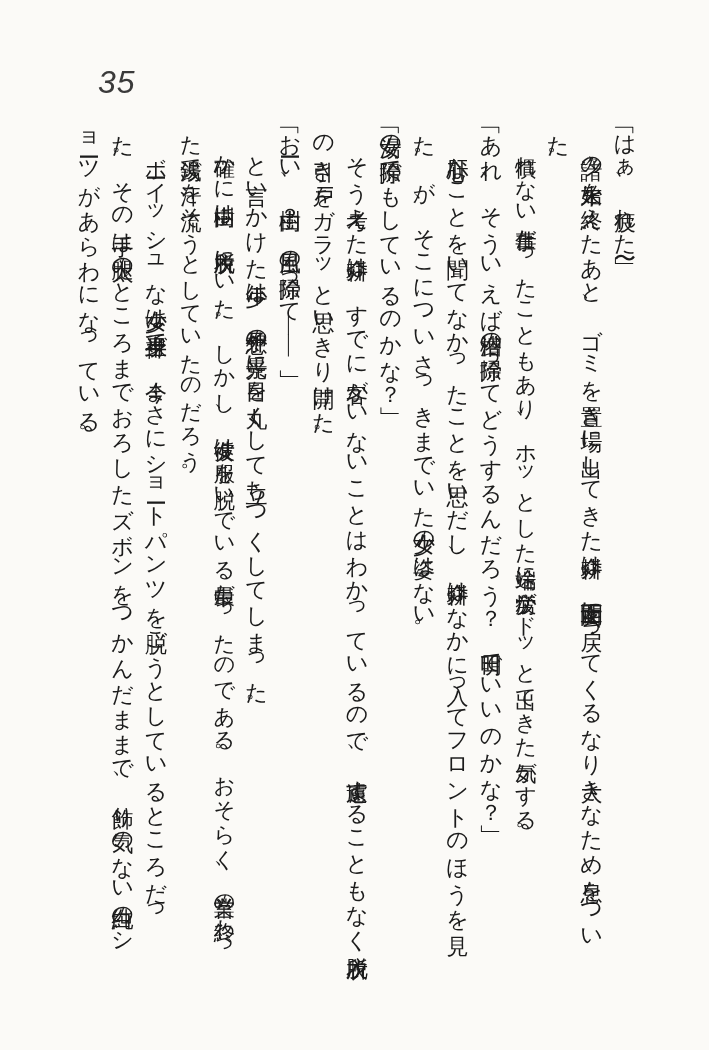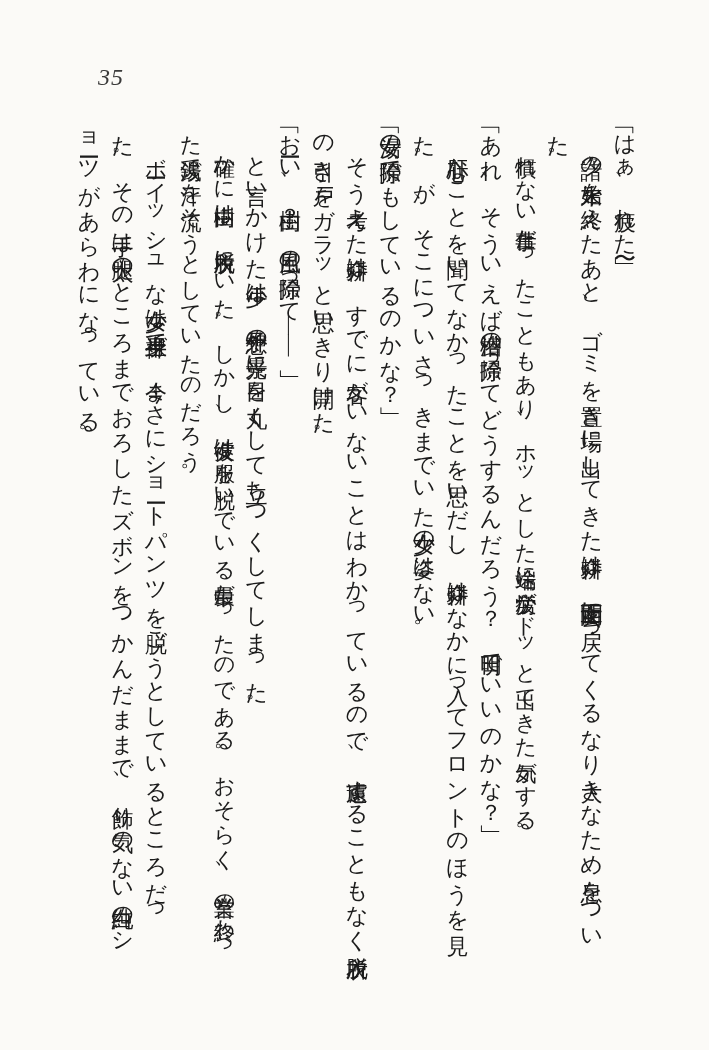--- a/index.html
+++ b/index.html
@@ -16,23 +16,23 @@
   }
   .page {
     position: relative;
     width: 709px; height: 1050px;
     background: var(--bg);
     overflow: hidden;
   }
   .page-number {
     position: absolute;
     top: 64px; left: 98px;
-    font-family: Liberation Serif, serif;
+    font-family: Liberation Sans, sans-serif;
     font-style: italic;
-    font-size: 24px;
+    font-size: 32px;
     color: var(--page-num);
     letter-spacing: 1px;
   }
   .text-block {
     position: absolute;
     top: 120px; right: 67px;
     height: 840px;
     writing-mode: vertical-rl;
     text-orientation: mixed;
     font-family: "Liberation Serif", "DejaVu Serif", serif;

